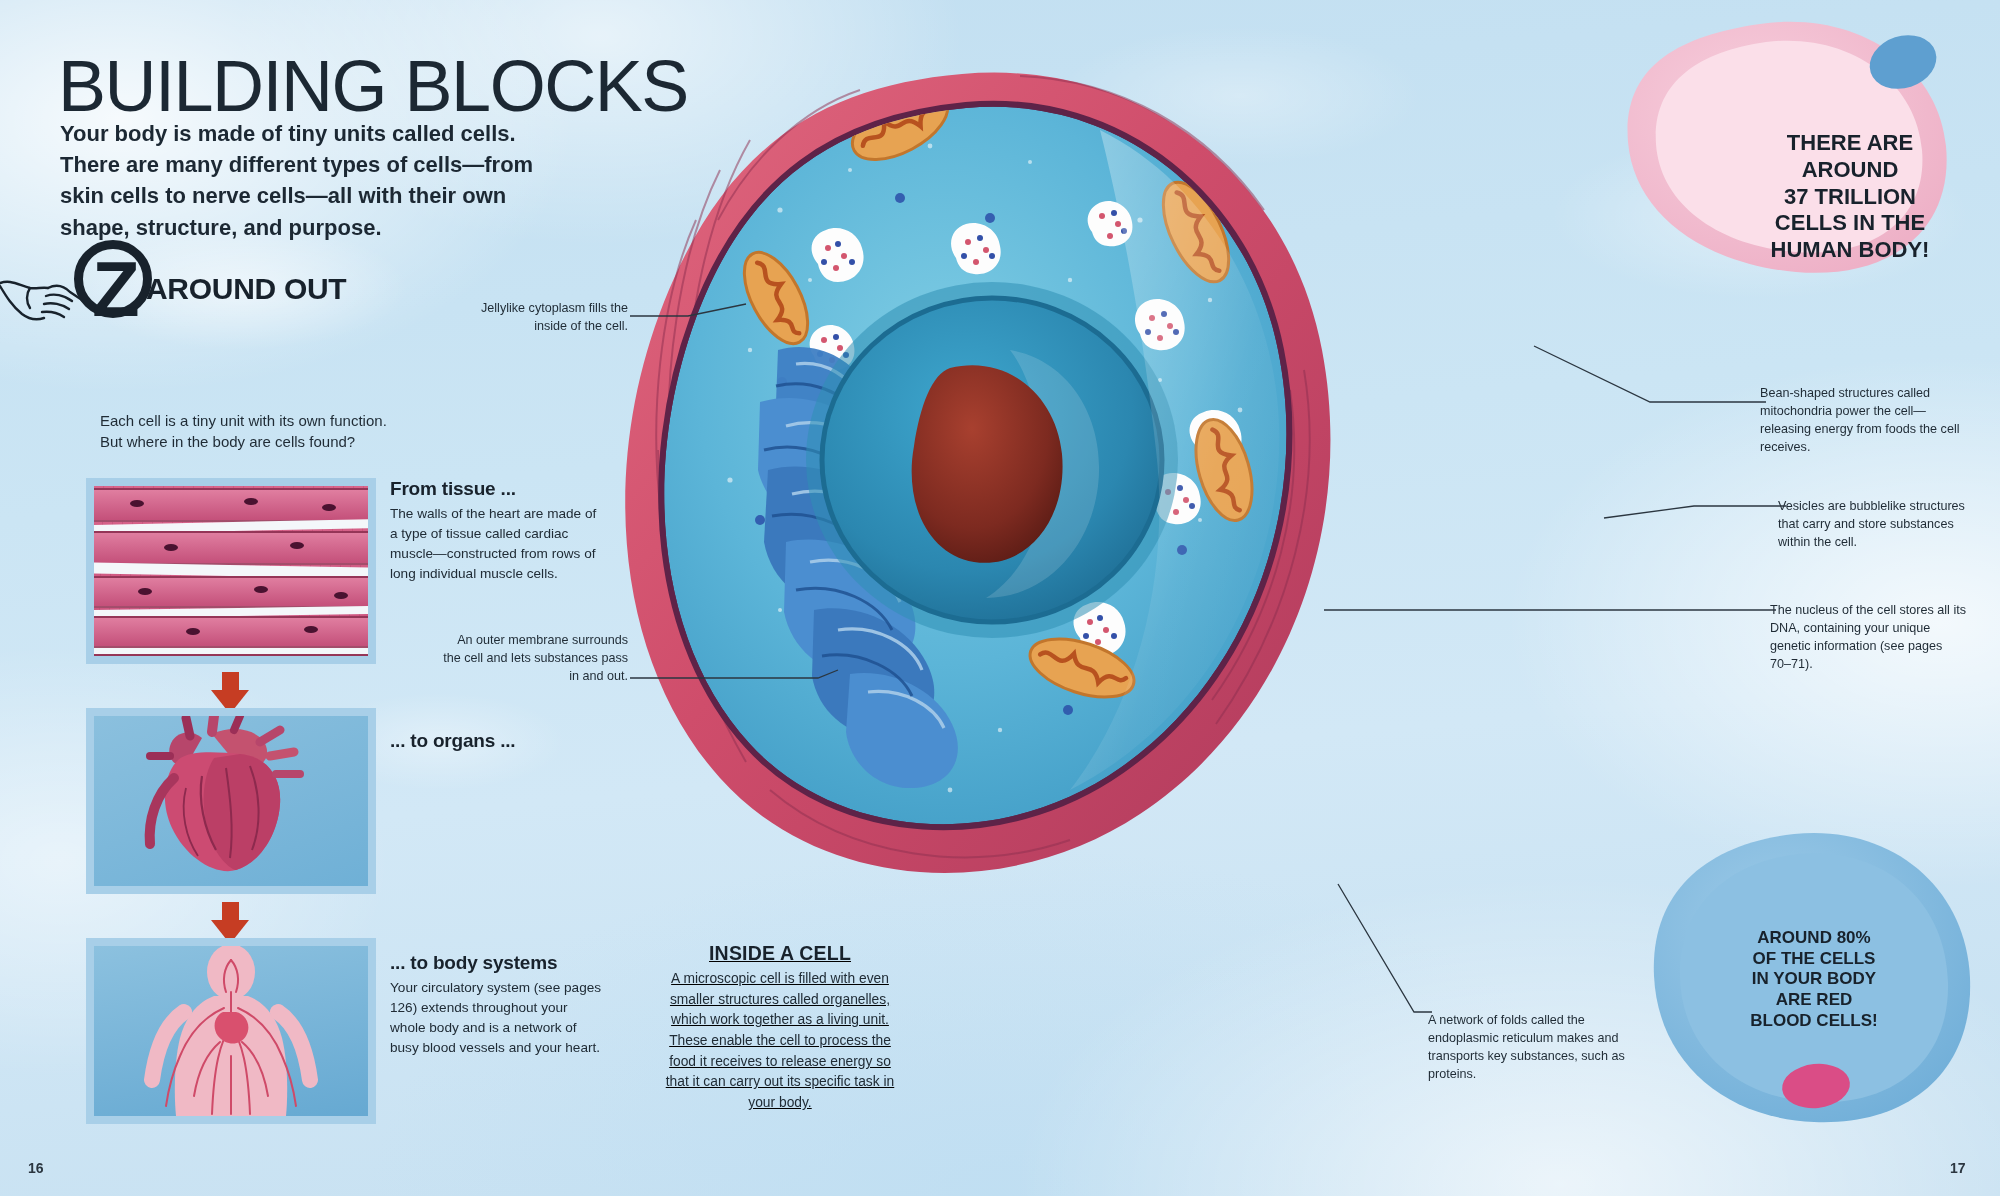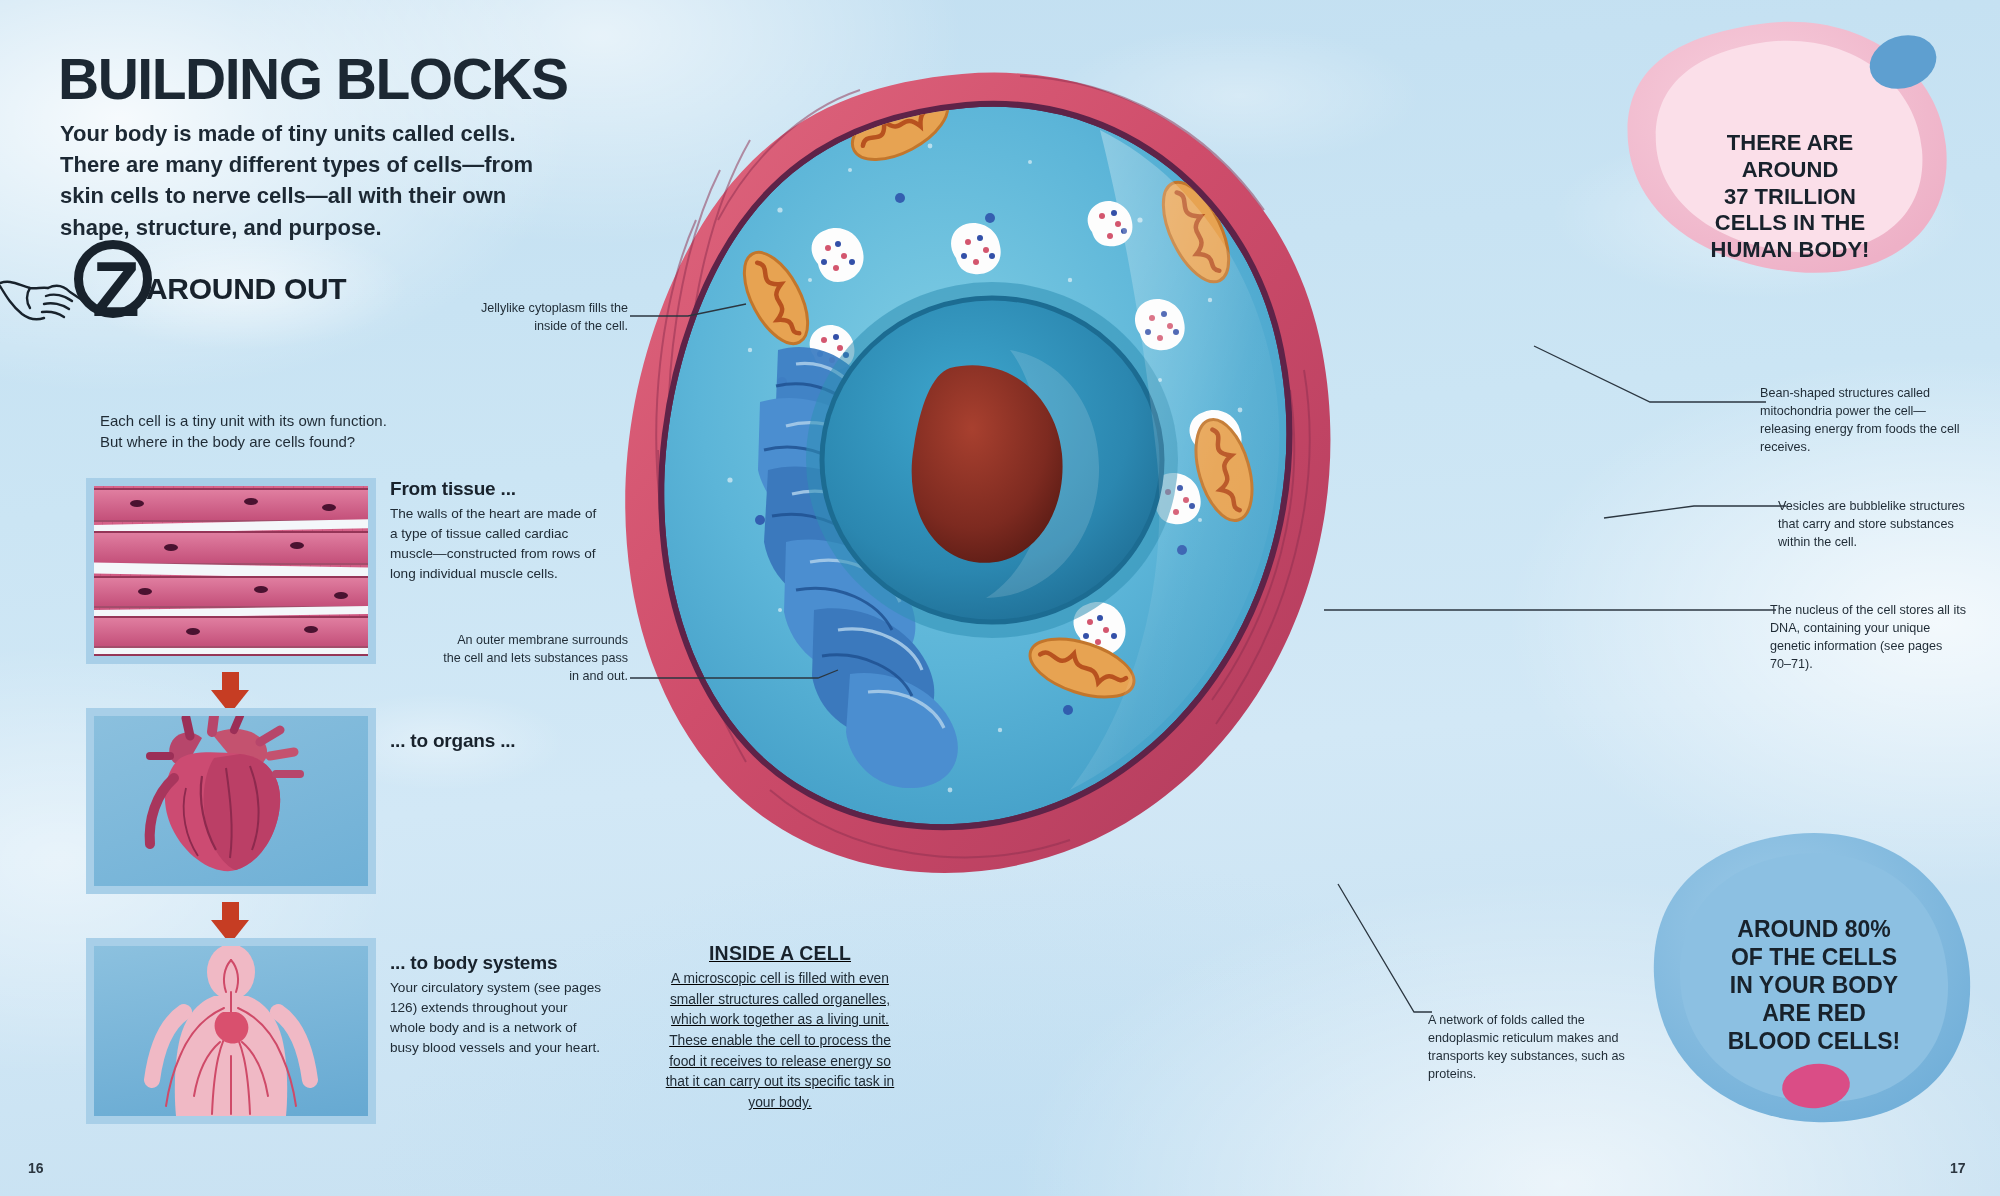--- a/index.html
+++ b/index.html
@@ -34,22 +34,22 @@
       radial-gradient(ellipse 180px 70px at 22% 62%, rgba(255,255,255,.35), rgba(255,255,255,0) 70%),
       radial-gradient(ellipse 300px 120px at 88% 18%, rgba(255,255,255,.4), rgba(255,255,255,0) 70%),
       radial-gradient(ellipse 260px 100px at 62% 8%, rgba(255,255,255,.3), rgba(255,255,255,0) 70%);
     pointer-events:none;
   }
 
   .abs { position: absolute; }
 
   
   .title {
-    font-size: 57px;
-    font-weight: 700;
+    font-size: 72px;
+    font-weight: 400;
     letter-spacing: -1.5px;
     color: #1c2833;
     line-height: .95;
   }
   .intro {
     font-size: 22px;
     font-weight: 700;
     line-height: 1.42;
     color: #1c2833;
   }
@@ -152,21 +152,21 @@
 
   
   .bubble-text {
     position: absolute;
     text-align: center;
     font-weight: 800;
     color: #18222c;
     line-height: 1.22;
   }
   .bubble-pink-text { font-size: 22px; }
-  .bubble-blue-text { font-size: 23px; }
+  .bubble-blue-text { font-size: 17px; margin-top: 13px; }
 
   .page-num {
     font-size: 14px;
     font-weight: 700;
     color: #2b3640;
   }
 
   .inside-block { text-align:center;text-decoration:underline; }
   .inside-head {
     font-size: 19.5px; font-weight: 800; color:#18222c; letter-spacing:.2px;
@@ -613,21 +613,21 @@
   <defs>
     <radialGradient id="pinkOuter" cx="40%" cy="35%" r="70%">
       <stop offset="0%" stop-color="#f7cfdd"></stop>
         <stop offset="100%" stop-color="#eeb1c7"></stop>
     </radialGradient>
   </defs>
   <path d="M140 6 C 236 -8, 318 46, 326 128 C 334 214, 268 262, 176 254 C 84 246, 14 196, 8 124 C 2 50, 56 18, 140 6 Z" fill="url(#pinkOuter)"></path>
   <path d="M146 24 C 228 14, 296 62, 302 132 C 308 202, 252 240, 176 234 C 98 228, 40 186, 36 126 C 32 66, 76 34, 146 24 Z" fill="#fbdfe9"></path>
   <ellipse cx="283" cy="44" rx="34" ry="26" fill="#5e9fd0" transform="rotate(-18 283 44)"></ellipse>
 </svg>
-<div class="bubble-text bubble-pink-text" style="left:1640px; top:130px; width:300px;text-align:center;">
+<div class="bubble-text bubble-pink-text" style="left:1700px; top:130px; width:300px;text-align:center;">
   <div>THERE ARE</div>
   <div>AROUND</div>
   <div>37 TRILLION</div>
   <div>CELLS IN THE</div>
   <div>HUMAN BODY!</div>
 </div>
 
 <svg class="abs" style="left:1648px; top:830px; width:330px; height:300px;">
   <defs>
     <radialGradient id="blueOuter" cx="40%" cy="32%" r="72%">

